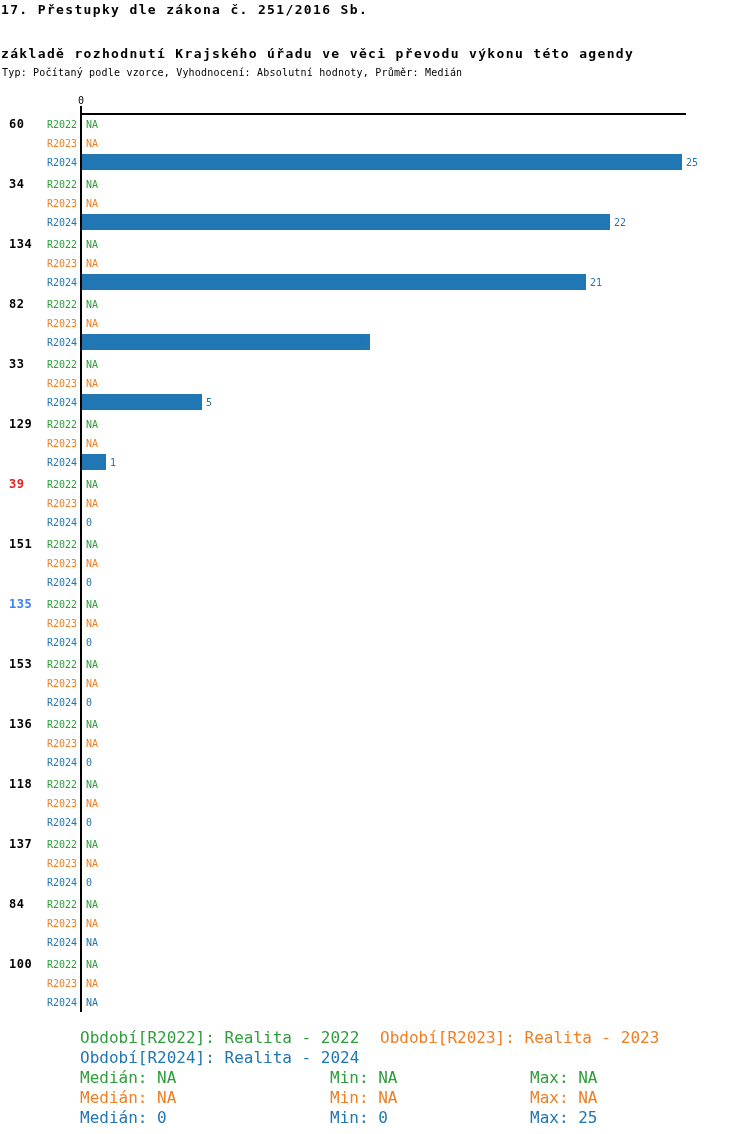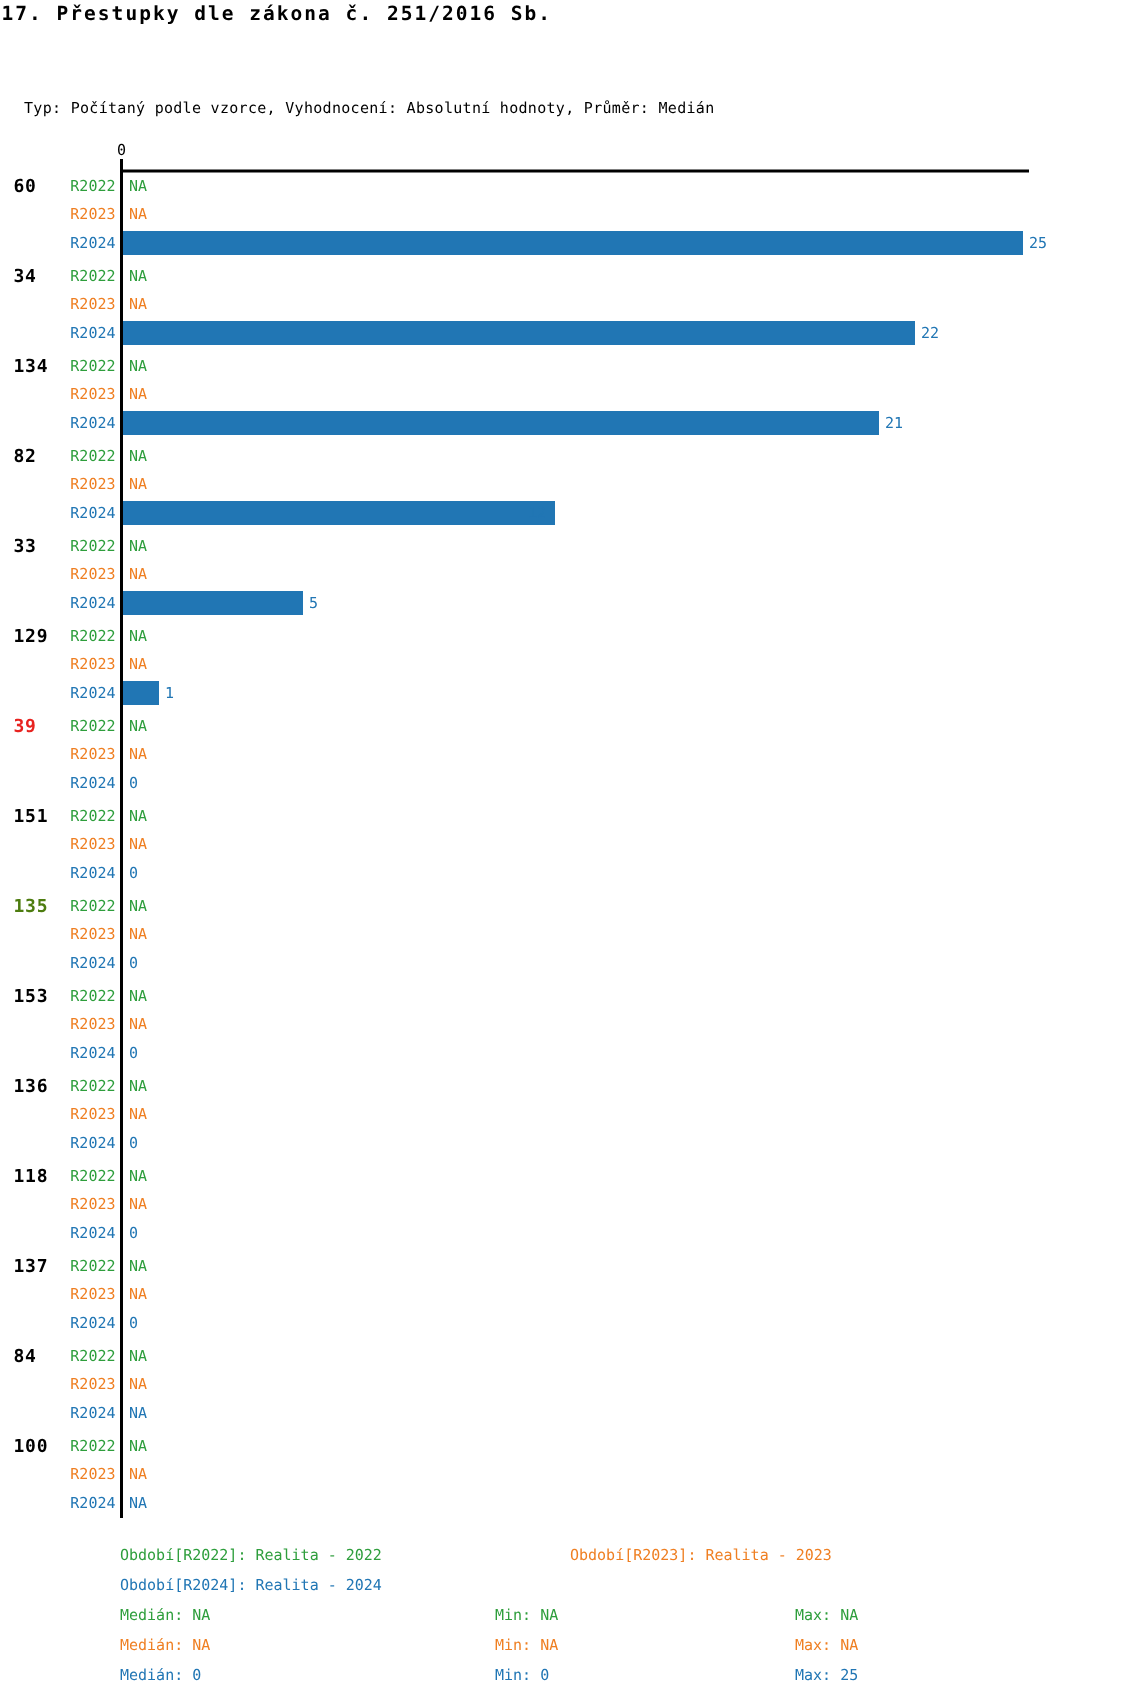--- a/index.html
+++ b/index.html
@@ -30,29 +30,30 @@
     line-height: 19px;
   }
   .series-label {
     font-size: 10px;
     line-height: 19px;
     width: 38px;
     text-align: right;
   }
   .row-value { font-size: 10px; line-height: 19px; }
   .bar { height: 16px; }
-  .legend-item { font-size: 10px; line-height: 20px; }
+  .legend-item { font-size: 16px; line-height: 20px; }
 </style>
 </head>
 <body>
 
 <div id="screen">
 
   <div class="abs title-line" style="left:1px; top:3px;">17. Přestupky dle zákona č. 251/2016 Sb.</div>
-  <div class="abs meta-line" style="left:16px; top:67px;">Typ: Počítaný podle vzorce, Vyhodnocení: Absolutní hodnoty, Průměr: Medián</div>
+  <div class="abs title-line" style="left:1px; top:47px;">základě rozhodnutí Krajského úřadu ve věci převodu výkonu této agendy</div>
+  <div class="abs meta-line" style="left:2px; top:67px;">Typ: Počítaný podle vzorce, Vyhodnocení: Absolutní hodnoty, Průměr: Medián</div>
 
   <div class="abs tick-label" style="left:74px; top:95px;">0</div>
   <div class="abs axis-v" style="left:80px; top:106px; height:906px;"></div>
   <div class="abs axis-h" style="left:80px; top:113px; width:606px;"></div>
 
   <div id="chart-area">
       <div class="abs group-label" style="left: 9px; top: 115px; color: rgb(0, 0, 0);">60</div>
       <div class="abs series-label" style="left: 39px; top: 115px; color: rgb(46, 158, 60);">R2022</div>
       <div class="abs row-value" style="left: 86px; top: 115px; color: rgb(46, 158, 60);">NA</div>
       <div class="abs series-label" style="left: 39px; top: 134px; color: rgb(239, 127, 34);">R2023</div>
@@ -107,21 +108,21 @@
       <div class="abs row-value" style="left: 86px; top: 494px; color: rgb(239, 127, 34);">NA</div>
       <div class="abs series-label" style="left: 39px; top: 513px; color: rgb(33, 118, 180);">R2024</div>
       <div class="abs row-value" style="left: 86px; top: 513px; color: rgb(33, 118, 180);">0</div>
       <div class="abs group-label" style="left: 9px; top: 535px; color: rgb(0, 0, 0);">151</div>
       <div class="abs series-label" style="left: 39px; top: 535px; color: rgb(46, 158, 60);">R2022</div>
       <div class="abs row-value" style="left: 86px; top: 535px; color: rgb(46, 158, 60);">NA</div>
       <div class="abs series-label" style="left: 39px; top: 554px; color: rgb(239, 127, 34);">R2023</div>
       <div class="abs row-value" style="left: 86px; top: 554px; color: rgb(239, 127, 34);">NA</div>
       <div class="abs series-label" style="left: 39px; top: 573px; color: rgb(33, 118, 180);">R2024</div>
       <div class="abs row-value" style="left: 86px; top: 573px; color: rgb(33, 118, 180);">0</div>
-      <div class="abs group-label" style="left: 9px; top: 595px; color: #4d7c0f;">135</div>
+      <div class="abs group-label" style="left: 9px; top: 595px; color: #3b82f6;">135</div>
       <div class="abs series-label" style="left: 39px; top: 595px; color: rgb(46, 158, 60);">R2022</div>
       <div class="abs row-value" style="left: 86px; top: 595px; color: rgb(46, 158, 60);">NA</div>
       <div class="abs series-label" style="left: 39px; top: 614px; color: rgb(239, 127, 34);">R2023</div>
       <div class="abs row-value" style="left: 86px; top: 614px; color: rgb(239, 127, 34);">NA</div>
       <div class="abs series-label" style="left: 39px; top: 633px; color: rgb(33, 118, 180);">R2024</div>
       <div class="abs row-value" style="left: 86px; top: 633px; color: rgb(33, 118, 180);">0</div>
       <div class="abs group-label" style="left: 9px; top: 655px; color: rgb(0, 0, 0);">153</div>
       <div class="abs series-label" style="left: 39px; top: 655px; color: rgb(46, 158, 60);">R2022</div>
       <div class="abs row-value" style="left: 86px; top: 655px; color: rgb(46, 158, 60);">NA</div>
       <div class="abs series-label" style="left: 39px; top: 674px; color: rgb(239, 127, 34);">R2023</div>

